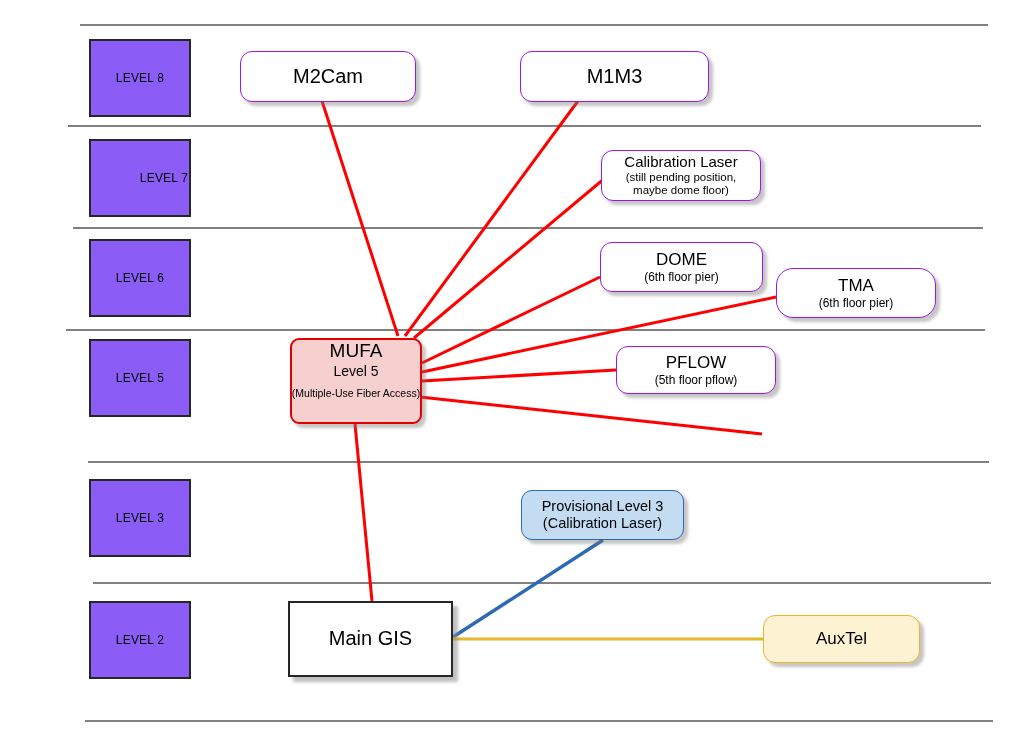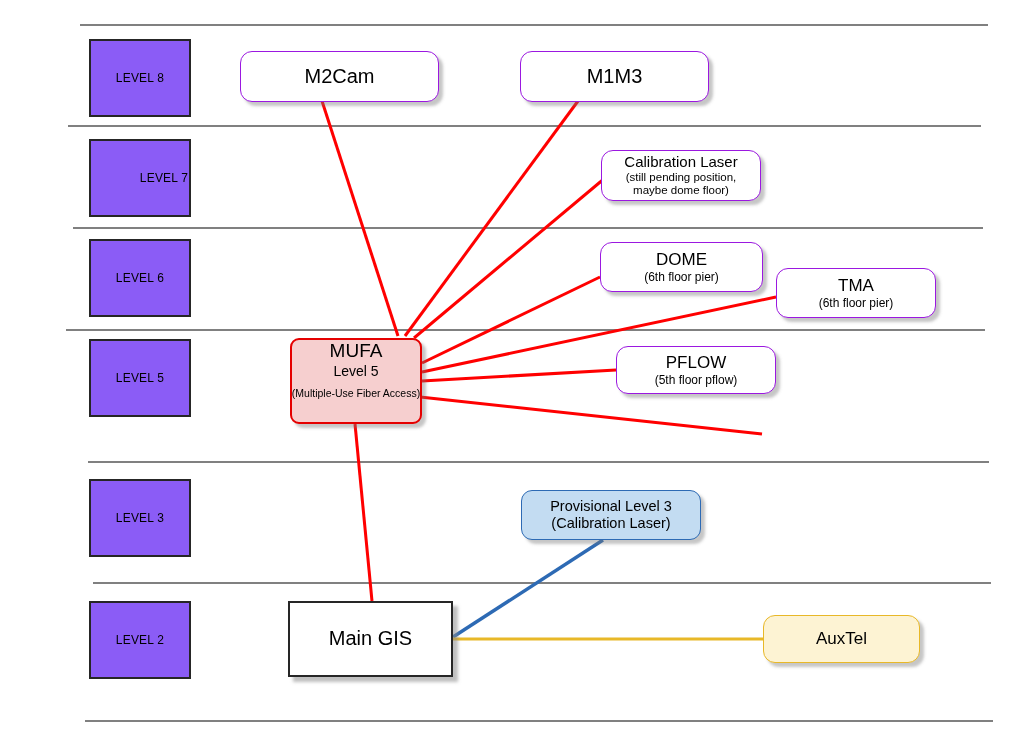--- a/index.html
+++ b/index.html
@@ -133,57 +133,57 @@
   </div>
 
   <div class="node level-box" style="left:89px; top:479px; width:102px; height:78px;">
     <span class="title">LEVEL 3</span>
   </div>
 
   <div class="node level-box" style="left:89px; top:601px; width:102px; height:78px;">
     <span class="title">LEVEL 2</span>
   </div>
 
-  <div class="node purple-node" style="left:240px; top:51px; width:199px; height:51px;">
+  <div class="node purple-node" style="left:240px; top:51px; width:176px; height:51px;">
     <span class="title" style="font-size:20px;">M2Cam</span>
   </div>
 
   <div class="node purple-node" style="left:520px; top:51px; width:189px; height:51px;">
     <span class="title" style="font-size:20px;">M1M3</span>
   </div>
 
   <div class="node purple-node" style="left:601px; top:150px; width:160px; height:51px;">
     <span class="title" style="font-size:15px;">Calibration Laser</span>
     <span class="sub" style="font-size:11.5px;">(still pending position,</span>
     <span class="sub" style="font-size:11.5px;">maybe dome floor)</span>
   </div>
 
   <div class="node purple-node" style="left:600px; top:242px; width:163px; height:50px;">
     <span class="title" style="font-size:17px;">DOME</span>
     <span class="sub" style="font-size:12px;">(6th floor pier)</span>
   </div>
 
-  <div class="node purple-node" style="left:776px; top:268px; width:160px; height:50px;">
+  <div class="node purple-node" style="left:776px; top:268px; width:160px; height:50px;border-radius:17px;">
     <span class="title" style="font-size:17px;">TMA</span>
     <span class="sub" style="font-size:12px;">(6th floor pier)</span>
   </div>
 
   <div class="node mufa-node" style="left:290px; top:338px; width:132px; height:86px; justify-content:flex-start; ">
     <span class="title" style="font-size:19px;">MUFA</span>
     <span class="sub" style="font-size:14px; margin-top:1px;">Level 5</span>
     <span class="sub" style="font-size:10.5px; margin-top:7px;">(Multiple-Use Fiber Access)</span>
   </div>
 
   <div class="node purple-node" style="left:616px; top:346px; width:160px; height:48px;">
     <span class="title" style="font-size:17px;">PFLOW</span>
     <span class="sub" style="font-size:12px;">(5th floor pflow)</span>
   </div>
 
 
-  <div class="node blue-node" style="left:521px; top:490px; width:180px; height:50px;">
+  <div class="node blue-node" style="left:521px; top:490px; width:163px; height:50px;">
     <span class="title" style="font-size:14.5px;">Provisional Level 3</span>
     <span class="sub" style="font-size:14.5px;">(Calibration Laser)</span>
   </div>
 
   <div class="node gis-node" style="left:288px; top:601px; width:165px; height:76px;">
     <span class="title" style="font-size:20px;">Main GIS</span>
   </div>
 
   <div class="node yellow-node" style="left:763px; top:615px; width:157px; height:48px;">
     <span class="title" style="font-size:17px;">AuxTel</span>

